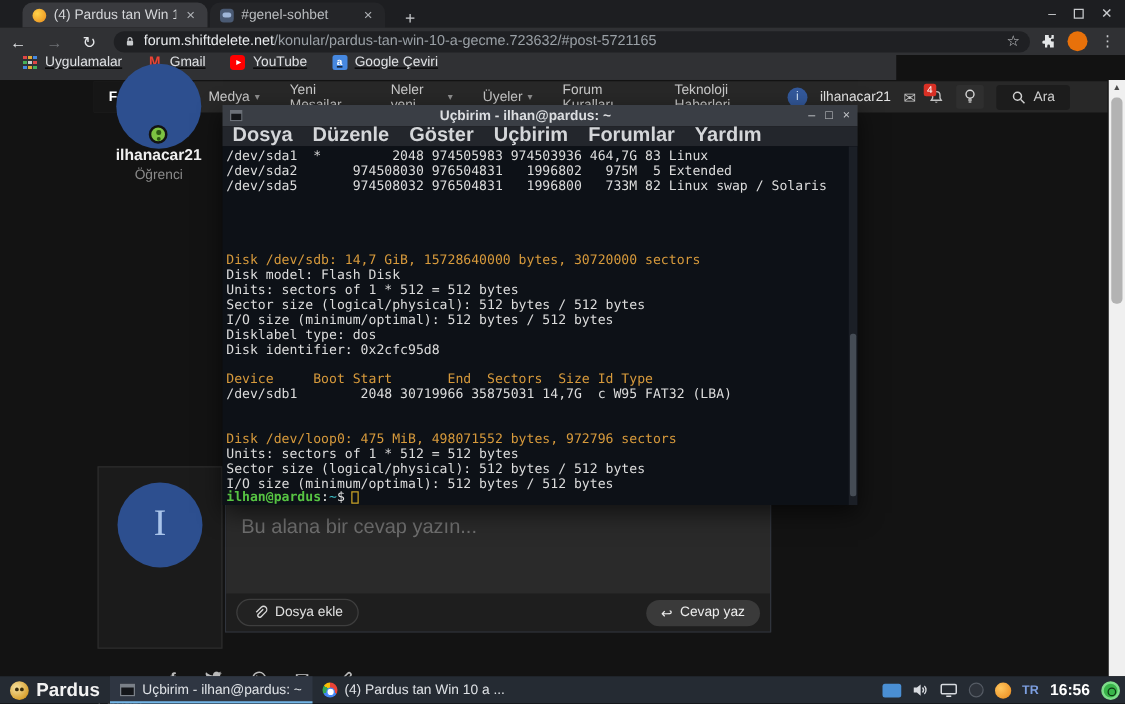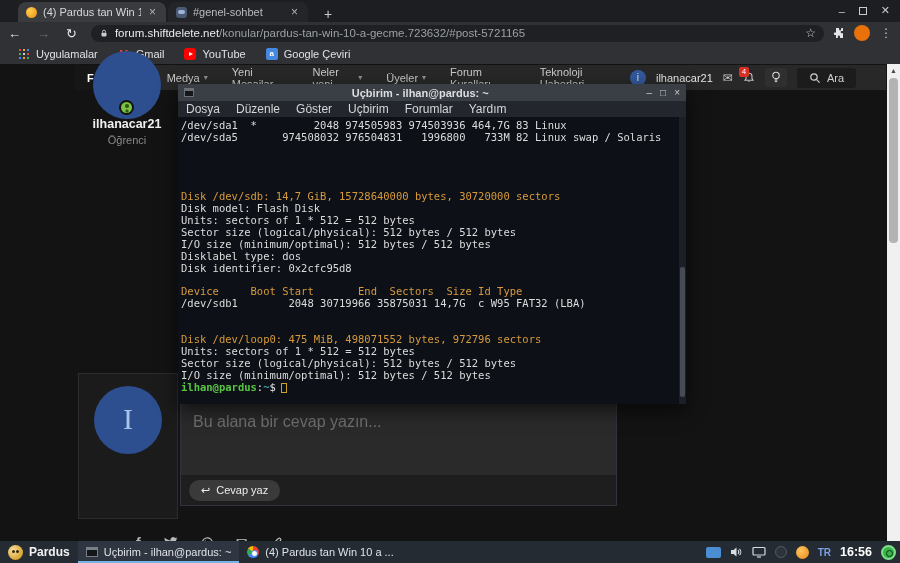--- a/index.html
+++ b/index.html
@@ -25,21 +25,21 @@
   .nav-btn.disabled { color:#6d6f73; }
   .omnibox { display:flex; align-items:center; height:17px; background:#1f2023; border-radius:9px; margin-left:6px; width:760px; padding:0 8px; gap:6px; }
   .omnibox .url { font-size:11.5px; white-space:nowrap; overflow:hidden; flex:1; }
   .url .domain { color:#e8eaed; }
   .url .path { color:#9aa0a6; }
   .omni-star { color:#c9cbce; font-size:12px; }
   .toolbar-right { display:flex; align-items:center; gap:10px; margin-left:8px; }
   .profile-avatar { width:16px; height:16px; border-radius:50%; background:#e8710a; }
   .kebab { color:#c9cbce; font-size:12px; letter-spacing:0; padding-right:8px; }
 
-  .bookmarks { position:absolute; left:0; top:44px; width:900px; height:20px; background:#303134; display:flex; align-items:center; gap:4px; padding-left:10px; }
+  .bookmarks { position:absolute; left:0; top:44px; width:717px; height:20px; background:#303134; display:flex; align-items:flex-start; gap:4px; padding-left:10px;text-decoration:underline; }
   .bm-item { display:flex; align-items:center; gap:6px; font-size:11px; color:#dfe1e4; padding:0 8px; }
   .bmi { width:12px; height:12px; position:relative; flex:0 0 auto; }
   .bmi.apps-grid { background:
      radial-gradient(circle 1.5px at 2px 2px,#e04646 98%,transparent),
      radial-gradient(circle 1.5px at 6px 2px,#e0a832 98%,transparent),
      radial-gradient(circle 1.5px at 10px 2px,#4688e0 98%,transparent),
      radial-gradient(circle 1.5px at 2px 6px,#46b05a 98%,transparent),
      radial-gradient(circle 1.5px at 6px 6px,#c9cbce 98%,transparent),
      radial-gradient(circle 1.5px at 10px 6px,#e04646 98%,transparent),
      radial-gradient(circle 1.5px at 2px 10px,#4688e0 98%,transparent),
@@ -97,40 +97,40 @@
   .ps-arrow { display:block; text-align:center; color:#4a4a4a; font-size:7px; padding-top:3px; }
   .ps-thumb { position:absolute; left:2px; top:14px; width:9px; height:165px; background:#b3b3b3; border-radius:4px; }
 
   
   .terminal { position:absolute; left:178px; top:84px; width:508px; height:320px; box-shadow:0 6px 18px rgba(0,0,0,.6); z-index:5; }
   .term-titlebar { height:17px; background:#3a3e45; display:flex; align-items:center; padding:0 6px; }
   .term-app-icon { width:10px; height:9px; background:#14161a; border:1px solid #6b7078; border-top:3px solid #6b7078; }
   .term-title { flex:1; text-align:center; font-size:11px; font-weight:bold; color:#dcdee1; }
   .term-controls { display:flex; gap:8px; color:#c6c8cc; font-size:10px; }
   .term-menubar { height:16px; background:#23262c; display:flex; align-items:center; gap:16px; padding-left:8px; }
-  .tmenu-item { font-size:12px; color:#d4d6d9; }
+  .tmenu-item { font-size:16px; color:#d4d6d9;font-weight:bold; }
   .term-body { position:relative; height:287px; background:#0d1117; overflow:hidden; }
   .term-pre { font-family:"DejaVu Sans Mono", monospace; font-size:10.5px; color:#dcdcdc; padding:3px 0 0 3px; }
   .tline { white-space:pre; height:11.9px; line-height:11.9px; }
   .tline.h { color:#d79a3c; font-weight:normal; }
   .prompt-line { white-space:pre; height:11.9px; line-height:11.9px; font-family:"DejaVu Sans Mono", monospace; font-size:10.5px; padding-left:3px; }
   .p-user { color:#57c443; font-weight:bold; }
   .p-sep { color:#e6e6e6; }
   .p-path { color:#3ec0c9; }
   .p-sym { color:#e6e6e6; }
   .p-cursor { display:inline-block; width:6px; height:10px; border:1px solid #c9a227; vertical-align:-2px; margin-left:5px; }
   .term-scroll { position:absolute; right:0; top:0; width:7px; height:287px; background:#1b1f26; }
   .term-scroll .thumb { position:absolute; left:1px; top:150px; width:5px; height:130px; background:#454c55; border-radius:2px; }
 
   
   .taskbar { position:absolute; left:0; top:541px; width:900px; height:22px; background:#252b33; display:flex; align-items:center; }
   .tb-brand { display:flex; align-items:center; gap:6px; padding:0 8px; }
   .pardus-logo { width:15px; height:15px; border-radius:50%; background:radial-gradient(circle at 35% 35%, #f5e0a0, #d9a332 70%, #8a6316); position:relative; }
   .pardus-logo::after { content:""; position:absolute; left:4px; top:5px; width:3px; height:3px; border-radius:50%; background:#3a2c0a; box-shadow:4px 0 0 #3a2c0a; }
-  .tb-brand-label { font-size:12px; font-weight:bold; color:#f2f2f2; }
+  .tb-brand-label { font-size:15px; font-weight:bold; color:#f2f2f2; }
   .tb-task { display:flex; align-items:center; gap:6px; height:22px; padding:0 8px; font-size:11px; color:#dfe2e6; position:relative; }
   .tb-task.active { background:#2f3642; }
   .tb-task.active::after { content:""; position:absolute; left:0; bottom:0; width:100%; height:2px; background:#73b5e6; }
   .task-term-icon { width:12px; height:10px; background:#14161a; border:1px solid #7a8088; border-top:3px solid #7a8088; }
   .task-chrome-icon { width:12px; height:12px; border-radius:50%; background:conic-gradient(#ea4335 0 33%, #4285f4 33% 66%, #34a853 66% 85%, #fbbc05 85% 100%); position:relative; }
   .task-chrome-icon::after { content:""; position:absolute; left:3.5px; top:3.5px; width:5px; height:5px; border-radius:50%; background:#fff; border:1px solid #4285f4; }
   .tb-tray { margin-left:auto; display:flex; align-items:center; gap:9px; padding-right:4px; }
   .tray-window { width:15px; height:11px; border-radius:2px; background:#4a8fd4; }
   .tray-circle-dark { width:12px; height:12px; border-radius:50%; background:#2e333b; border:1px solid #555b64; }
   .tray-circle-orange { width:13px; height:13px; border-radius:50%; background:radial-gradient(circle at 35% 35%, #ffc65e, #e8871a); }
@@ -268,20 +268,26 @@
     <div class="reply-avatar-panel">
       <div class="reply-avatar">I</div>
     </div>
     <div class="editor">
       <div class="editor-toolbar">
         <span class="et-dash"></span>
         <span class="et-dot"></span>
       </div>
       <textarea placeholder="Bu alana bir cevap yazın..." style=""></textarea>
       <div class="editor-footer">
+        <span class="pill attach">
+          <svg class="i" width="12" height="12" viewBox="0 0 12 12">
+              <path d="M8.6 3.4l-4 4a1.5 1.5 0 0 0 2.1 2.1l4-4a2.6 2.6 0 0 0-3.7-3.7l-4 4" fill="none" stroke="#d8d8d8" stroke-width="1.1"></path>
+            </svg>
+          <span>Dosya ekle</span>
+        </span>
         <span class="pill submit">
           <span>↩</span>
           <span>Cevap yaz</span>
         </span>
       </div>
     </div>
 
     <div class="share-row">
       <span class="share-label">Paylaş:</span>
       <span class="share-f">f</span>
@@ -321,20 +327,21 @@
         <span class="tmenu-item">Dosya</span>
         <span class="tmenu-item">Düzenle</span>
         <span class="tmenu-item">Göster</span>
         <span class="tmenu-item">Uçbirim</span>
         <span class="tmenu-item">Forumlar</span>
         <span class="tmenu-item">Yardım</span>
       </div>
     <div class="term-body">
       <div class="term-pre" id="term-lines">
           <div class="tline">/dev/sda1  *         2048 974505983 974503936 464,7G 83 Linux</div>
+          <div class="tline">/dev/sda2       974508030 976504831   1996802   975M  5 Extended</div>
           <div class="tline">/dev/sda5       974508032 976504831   1996800   733M 82 Linux swap / Solaris</div>
           <div class="tline">&nbsp;</div>
           <div class="tline">&nbsp;</div>
           <div class="tline">&nbsp;</div>
           <div class="tline">&nbsp;</div>
           <div class="tline h">Disk /dev/sdb: 14,7 GiB, 15728640000 bytes, 30720000 sectors</div>
           <div class="tline">Disk model: Flash Disk</div>
           <div class="tline">Units: sectors of 1 * 512 = 512 bytes</div>
           <div class="tline">Sector size (logical/physical): 512 bytes / 512 bytes</div>
           <div class="tline">I/O size (minimum/optimal): 512 bytes / 512 bytes</div>

